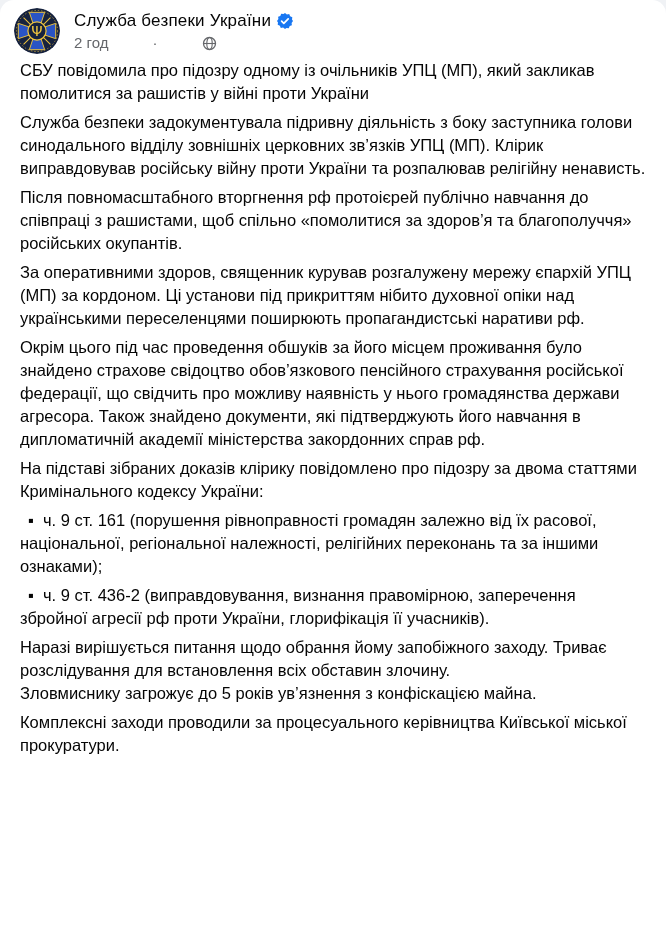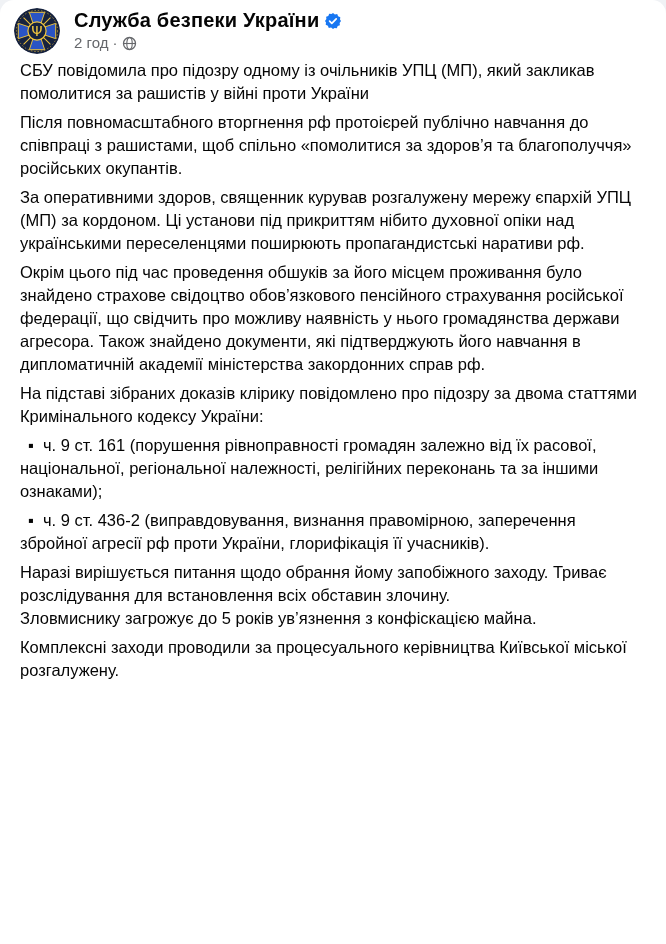--- a/index.html
+++ b/index.html
@@ -32,27 +32,27 @@
   .avatar{
     width:46px;height:46px;border-radius:50%;
     flex:0 0 46px;cursor:pointer;display:block;
   }
   .header-text{
     margin-left:14px;padding-top:2px;
     display:flex;flex-direction:column;
   }
   .name-row{display:flex;align-items:center;}
   .page-name{
-    font-size:20px;font-weight:bold;color:var(--text-primary);
+    font-size:17px;font-weight:normal;color:var(--text-primary);
     letter-spacing:.2px;cursor:pointer;line-height:21px;
   }
   .verified{margin-left:6px;display:inline-flex;}
   .meta-row{
     display:flex;align-items:center;margin-top:3px;
-    font-size:15px;color:var(--text-secondary);line-height:18px;
+    font-size:15px;color:var(--text-secondary);line-height:18px;gap:40px;
   }
   .meta-row .dot{margin:0 5px 0 4px;}
   .meta-row .globe{display:inline-flex;margin-top:1px;}
   .timestamp{cursor:pointer;}
   .post-body{
     padding:0 20px;margin-top:5px;
     font-size:16.5px;line-height:23px;color:var(--text-primary);
   }
   .para{
     margin:0 0 6px 0;
@@ -105,24 +105,25 @@
             <ellipse cx="7.5" cy="7.5" rx="2.7" ry="6" fill="none" stroke="var(--text-secondary)" stroke-width="1.1"></ellipse>
             <line x1="1.5" y1="7.5" x2="13.5" y2="7.5" stroke="var(--text-secondary)" stroke-width="1.1"></line>
           </svg>
         </span>
       </div>
     </div>
   </div>
 
   <div class="post-body">
       <p class="para">СБУ повідомила про підозру одному із очільників УПЦ (МП), який закликав помолитися за рашистів у війні проти України</p>
+      <p class="para">Служба безпеки задокументувала підривну діяльність з боку заступника голови синодального відділу зовнішніх церковних зв’язків УПЦ (МП). Клірик виправдовував російську війну проти України та розпалював релігійну ненависть.</p>
       <p class="para">Після повномасштабного вторгнення рф протоієрей публічно навчання до співпраці з рашистами, щоб спільно «помолитися за здоров’я та благополуччя» російських окупантів.</p>
       <p class="para">За оперативними здоров, священник курував розгалужену мережу єпархій УПЦ (МП) за кордоном. Ці установи під прикриттям нібито духовної опіки над українськими переселенцями поширюють пропагандистські наративи рф.</p>
       <p class="para">Окрім цього під час проведення обшуків за його місцем проживання було знайдено страхове свідоцтво обов’язкового пенсійного страхування російської федерації, що свідчить про можливу наявність у нього громадянства держави агресора. Також знайдено документи, які підтверджують його навчання в дипломатичній академії міністерства закордонних справ рф.</p>
       <p class="para">На підставі зібраних доказів клірику повідомлено про підозру за двома статтями Кримінального кодексу України:</p>
       <p class="para bullet">▪  ч. 9 ст. 161 (порушення рівноправності громадян залежно від їх расової, національної, регіональної належності, релігійних переконань та за іншими ознаками);</p>
       <p class="para bullet">▪  ч. 9 ст. 436-2 (виправдовування, визнання правомірною, заперечення збройної агресії рф проти України, глорифікація її учасників).</p>
       <p class="para">Наразі вирішується питання щодо обрання йому запобіжного заходу. Триває розслідування для встановлення всіх обставин злочину.
 Зловмиснику загрожує до 5 років ув’язнення з конфіскацією майна.</p>
-      <p class="para">Комплексні заходи проводили за процесуального керівництва Київської міської розгалужену.</p>
+      <p class="para">Комплексні заходи проводили за процесуального керівництва Київської міської прокуратури.</p>
     </div>
 
 </div>
 
 </body></html>

